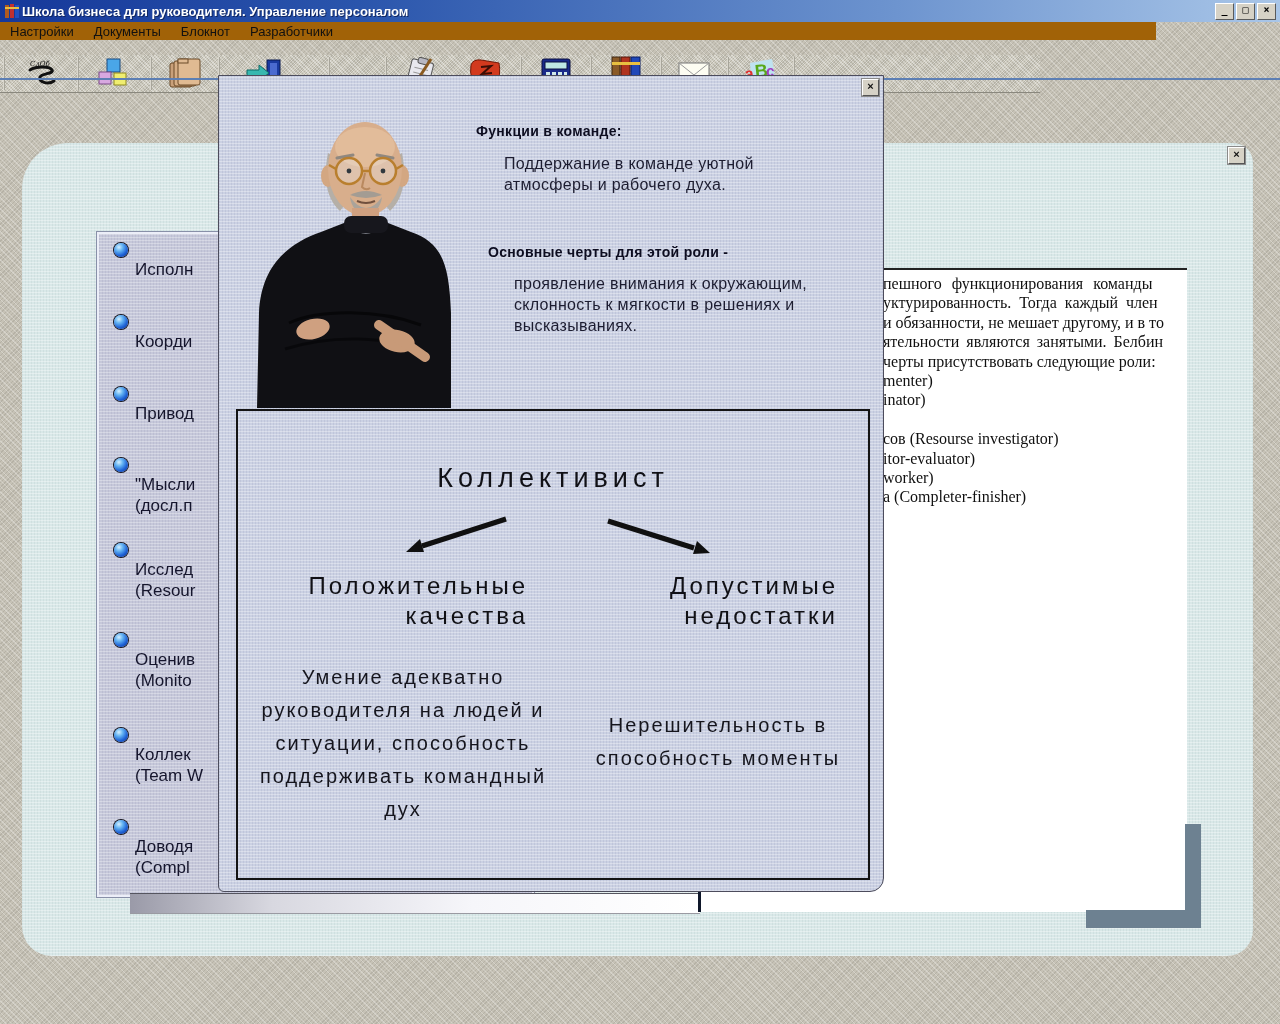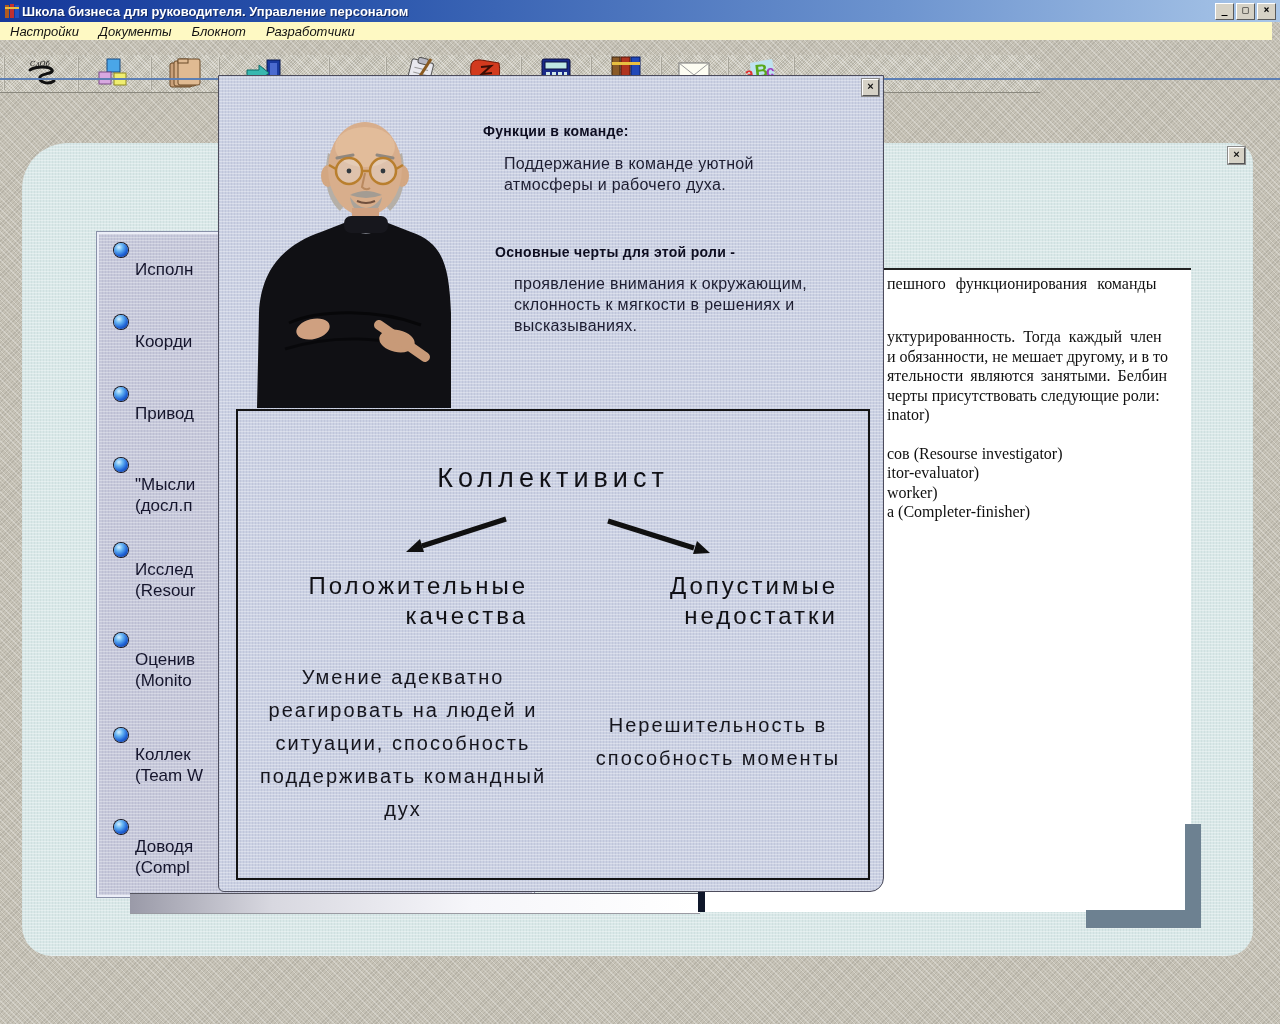--- a/index.html
+++ b/index.html
@@ -13,22 +13,22 @@
   
   .titlebar{left:0;top:0;width:1280px;height:22px;
      background:linear-gradient(90deg,#16389a 0%,#2a55ac 28%,#6d94cf 70%,#a9c6e8 100%);
      color:#fff;font-weight:bold;font-size:13px;display:flex;align-items:center;}
   .title-text{margin-left:22px;white-space:nowrap;text-shadow:1px 1px 0 #10255e;}
   .appicon{position:absolute;left:4px;top:3px;width:16px;height:16px;}
   .winbtns{position:absolute;right:4px;top:3px;display:flex;gap:2px;}
   .winbtn{width:17px;height:15px;background:#d6d2c6;border:1px solid;
      border-color:#fff #5a5a5a #5a5a5a #fff;font-size:10px;line-height:12px;
      text-align:center;color:#000;font-weight:bold;font-family:"DejaVu Sans Mono",monospace;}
-  .menubar{left:0;top:22px;width:1272px;height:18px;background:#fef9c3;
-     display:flex;align-items:center;font-size:13px;color:#111;font-style:italic;}
+  .menubar{left:0;top:22px;width:1156px;height:18px;background:#a16207;
+     display:flex;align-items:center;font-size:13px;color:#111;}
   .menuitem{padding:0 10px;white-space:nowrap;}
   .toolbar{left:0;top:55px;width:1040px;height:37px;background-color:#cfccc0;
      background-image:
        repeating-linear-gradient(45deg, rgba(255,255,255,.35) 0 1px, rgba(0,0,0,0) 1px 3px),
        repeating-linear-gradient(-45deg, rgba(90,88,78,.22) 0 1px, rgba(0,0,0,0) 1px 2px);
      border-bottom:1px solid #8a887e;}
   .tb-divider{position:absolute;top:2px;width:2px;height:33px;
      background:linear-gradient(90deg,#f2efe6,#8f8d82);}
   .tb-btn{position:absolute;top:2px;height:33px;display:flex;align-items:center;justify-content:center;}
   .blue-rule{left:0;top:78px;width:1280px;height:2px;background:#5d7fb4;}
@@ -52,35 +52,35 @@
   .role-item{position:absolute;left:15px;width:400px;}
   .bullet{width:14px;height:14px;border-radius:50%;
      background:radial-gradient(circle at 35% 30%, #d4efff 0%, #62b2f2 30%, #1f63d6 62%, #082a86 100%);
      box-shadow:0 0 0 1px #15151f;}
   .role-text{margin:2px 0 0 21px;font-size:17px;line-height:21px;color:#15152c;white-space:nowrap;}
   .bottombar{left:130px;top:893px;width:570px;height:19px;
      background:linear-gradient(90deg,#9a9aa8 0%,#d8d8e0 25%,#f6f6fa 60%,#ffffff 100%);
      border-top:1px solid #55555f;border-bottom:1px solid #9a9aa2;}
   
   .docpanel{left:698px;top:268px;width:486px;height:642px;background:#fff;
-     border-top:2px solid #222;border-left:7px solid #0f172a;}
+     border-top:2px solid #222;border-left:3px solid #0f172a;}
   .doctext{position:absolute;left:182px;top:5px;font-family:"Liberation Serif",serif;
      font-size:16px;color:#101010;}
   .docline{height:19.4px;white-space:nowrap;}
-  .j0{word-spacing:6px;} .j1{word-spacing:4px;margin-top:34px;} .j3{word-spacing:3px;}
+  .j0{word-spacing:6px;} .j1{word-spacing:4px;} .j3{word-spacing:3px;}
   .shadowV{left:1185px;top:824px;width:16px;height:104px;background:#6d8191;}
   .shadowH{left:1086px;top:910px;width:115px;height:18px;background:#6d8191;}
   
   .popup{left:218px;top:75px;width:664px;height:815px;
      background-color:#cbd1e3;
      background-image:
        repeating-linear-gradient(0deg, rgba(255,255,255,.32) 0 1px, rgba(0,0,0,0) 1px 3px),
        repeating-linear-gradient(90deg, rgba(90,95,140,.10) 0 1px, rgba(0,0,0,0) 1px 3px);
      border:1px solid #4c4c5c;border-radius:0 0 14px 6px;}
-  .pop-h{font-weight:bold;font-size:14px;color:#0d0d20;letter-spacing:.3px;margin-left:7px;}
+  .pop-h{font-weight:bold;font-size:14px;color:#0d0d20;letter-spacing:.3px;}
   .pop-p{font-size:16px;line-height:21px;color:#1c1c30;letter-spacing:.3px;}
   .diagbox{position:absolute;left:17px;top:333px;width:630px;height:467px;
      border:2px solid #141414;}
   .diag-title{position:absolute;left:0;top:52px;width:100%;text-align:center;
      font-size:27px;letter-spacing:5px;color:#101015;}
   .diag-head{position:absolute;text-align:right;font-size:24px;letter-spacing:3px;
      color:#101015;white-space:pre-line;line-height:30px;}
   .diag-body{position:absolute;text-align:center;font-size:20px;letter-spacing:2px;
      color:#15151d;white-space:pre-line;line-height:33px;}
   svg{display:block;}
@@ -268,20 +268,21 @@
 </div>
 <div class="abs bottombar"></div>
 
 <div class="abs docpanel">
   <div class="doctext">
     <div class="docline j0">пешного функционирования команды</div>
     <div class="docline j1">уктурированность. Тогда каждый член</div>
     <div class="docline">и обязанности, не мешает другому, и в то</div>
     <div class="docline j3">ятельности  являются занятыми. Белбин</div>
     <div class="docline">черты присутствовать следующие роли:</div>
+    <div class="docline">menter)</div>
     <div class="docline">inator)</div>
     <div class="docline"></div>
     <div class="docline">сов (Resourse investigator)</div>
     <div class="docline">itor-evaluator)</div>
     <div class="docline">worker)</div>
     <div class="docline">а (Completer-finisher)</div>
   </div>
 </div>
 <div class="abs shadowV"></div>
 <div class="abs shadowH"></div>
@@ -327,20 +328,20 @@
       <line x1="268" y1="108" x2="184" y2="135" stroke="#101010" stroke-width="5"></line>
       <polygon points="168,141 182,128 186,141" fill="#101010"></polygon>
       <line x1="370" y1="110" x2="456" y2="137" stroke="#101010" stroke-width="5"></line>
       <polygon points="472,142 455,143 459,130" fill="#101010"></polygon>
     </svg>
     <div class="diag-head" style="left:35px;top:160px;width:255px">Положительные
 качества</div>
     <div class="diag-head" style="left:345px;top:160px;width:255px">Допустимые
 недостатки</div>
     <div class="diag-body" style="left:5px;top:250px;width:320px">Умение адекватно
-реагировать на людей и
+руководителя на людей и
 ситуации, способность
 поддерживать командный
 дух</div>
     <div class="diag-body" style="left:345px;top:298px;width:270px">Нерешительность в
 способность моменты</div>
   </div>
 </div>
 
 </body></html>

